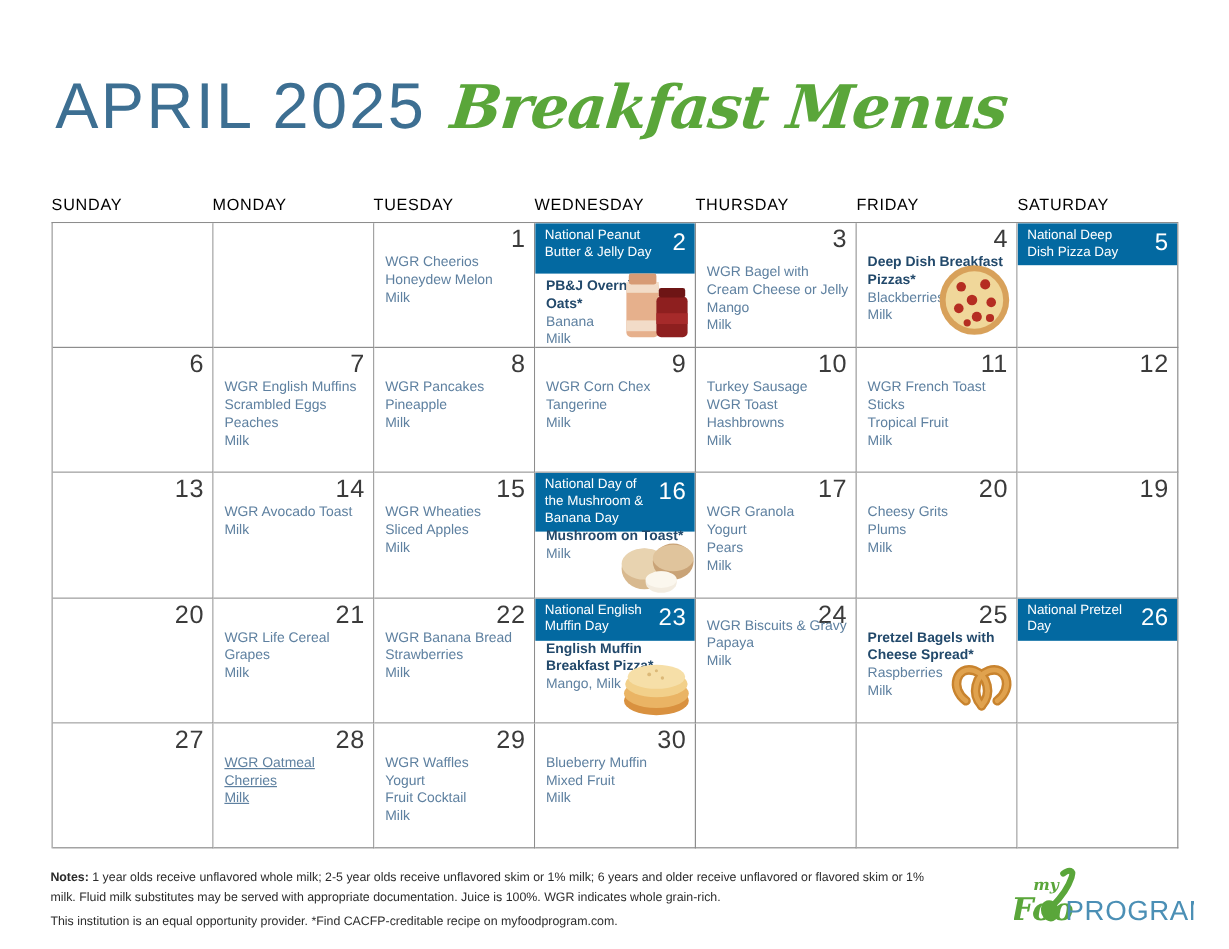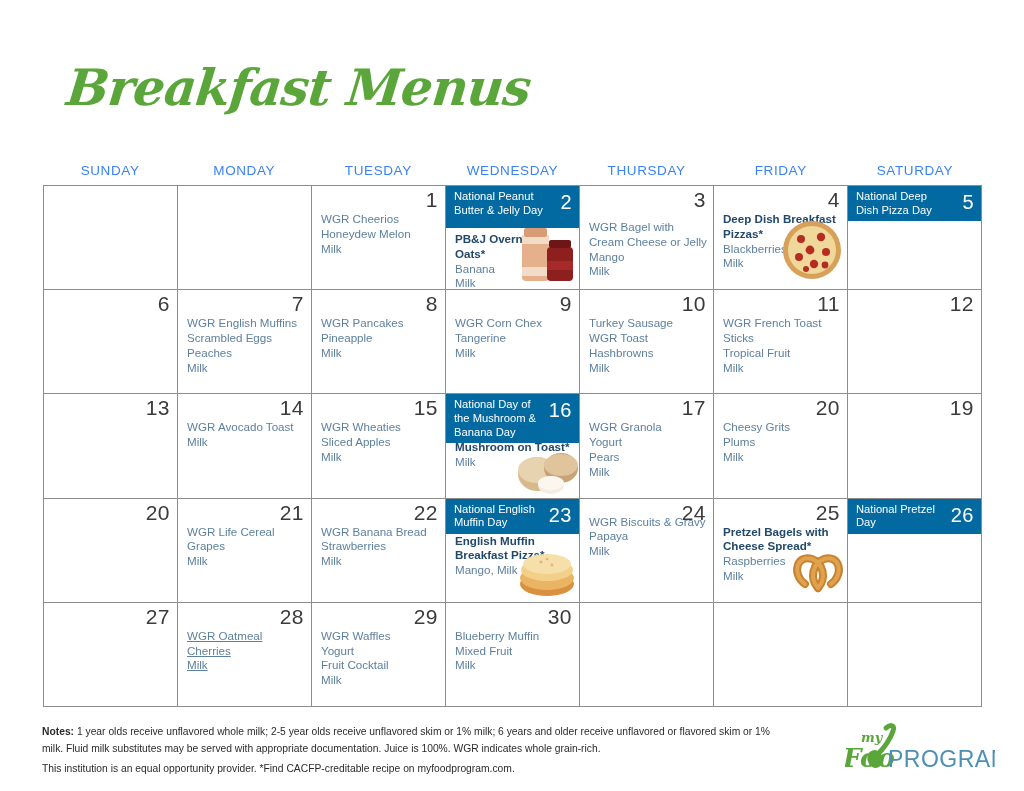--- a/index.html
+++ b/index.html
@@ -44,24 +44,23 @@
 
   
   .weekday-row {
     position: absolute;
     left: 43px; top: 163px;
     width: 939px;
     display: grid;
     grid-template-columns: repeat(7, 1fr);
   }
   .weekday {
-    text-align: center;
     font-size: 13.5px;
     letter-spacing: 0.6px;
-    color: #3b82f6;
+    color: #000000;
     font-weight: 400;
   }
 
   
   .cal {
     position: absolute;
     left: 43px; top: 185px;
     width: 939px; height: 522px;
     display: grid;
     grid-template-columns: repeat(7, 1fr);
@@ -142,20 +141,21 @@
     left: 845px; top: 722px;
     width: 150px; height: 56px;
   }
 </style>
 </head>
 <body>
 
 <div id="page">
 
   <div class="title-row">
+    <span class="title-month">APRIL 2025</span>
     <span class="title-script">Breakfast Menus</span>
   </div>
 
   <div class="weekday-row">
     <div class="weekday">SUNDAY</div>
     <div class="weekday">MONDAY</div>
     <div class="weekday">TUESDAY</div>
     <div class="weekday">WEDNESDAY</div>
     <div class="weekday">THURSDAY</div>
     <div class="weekday">FRIDAY</div>

